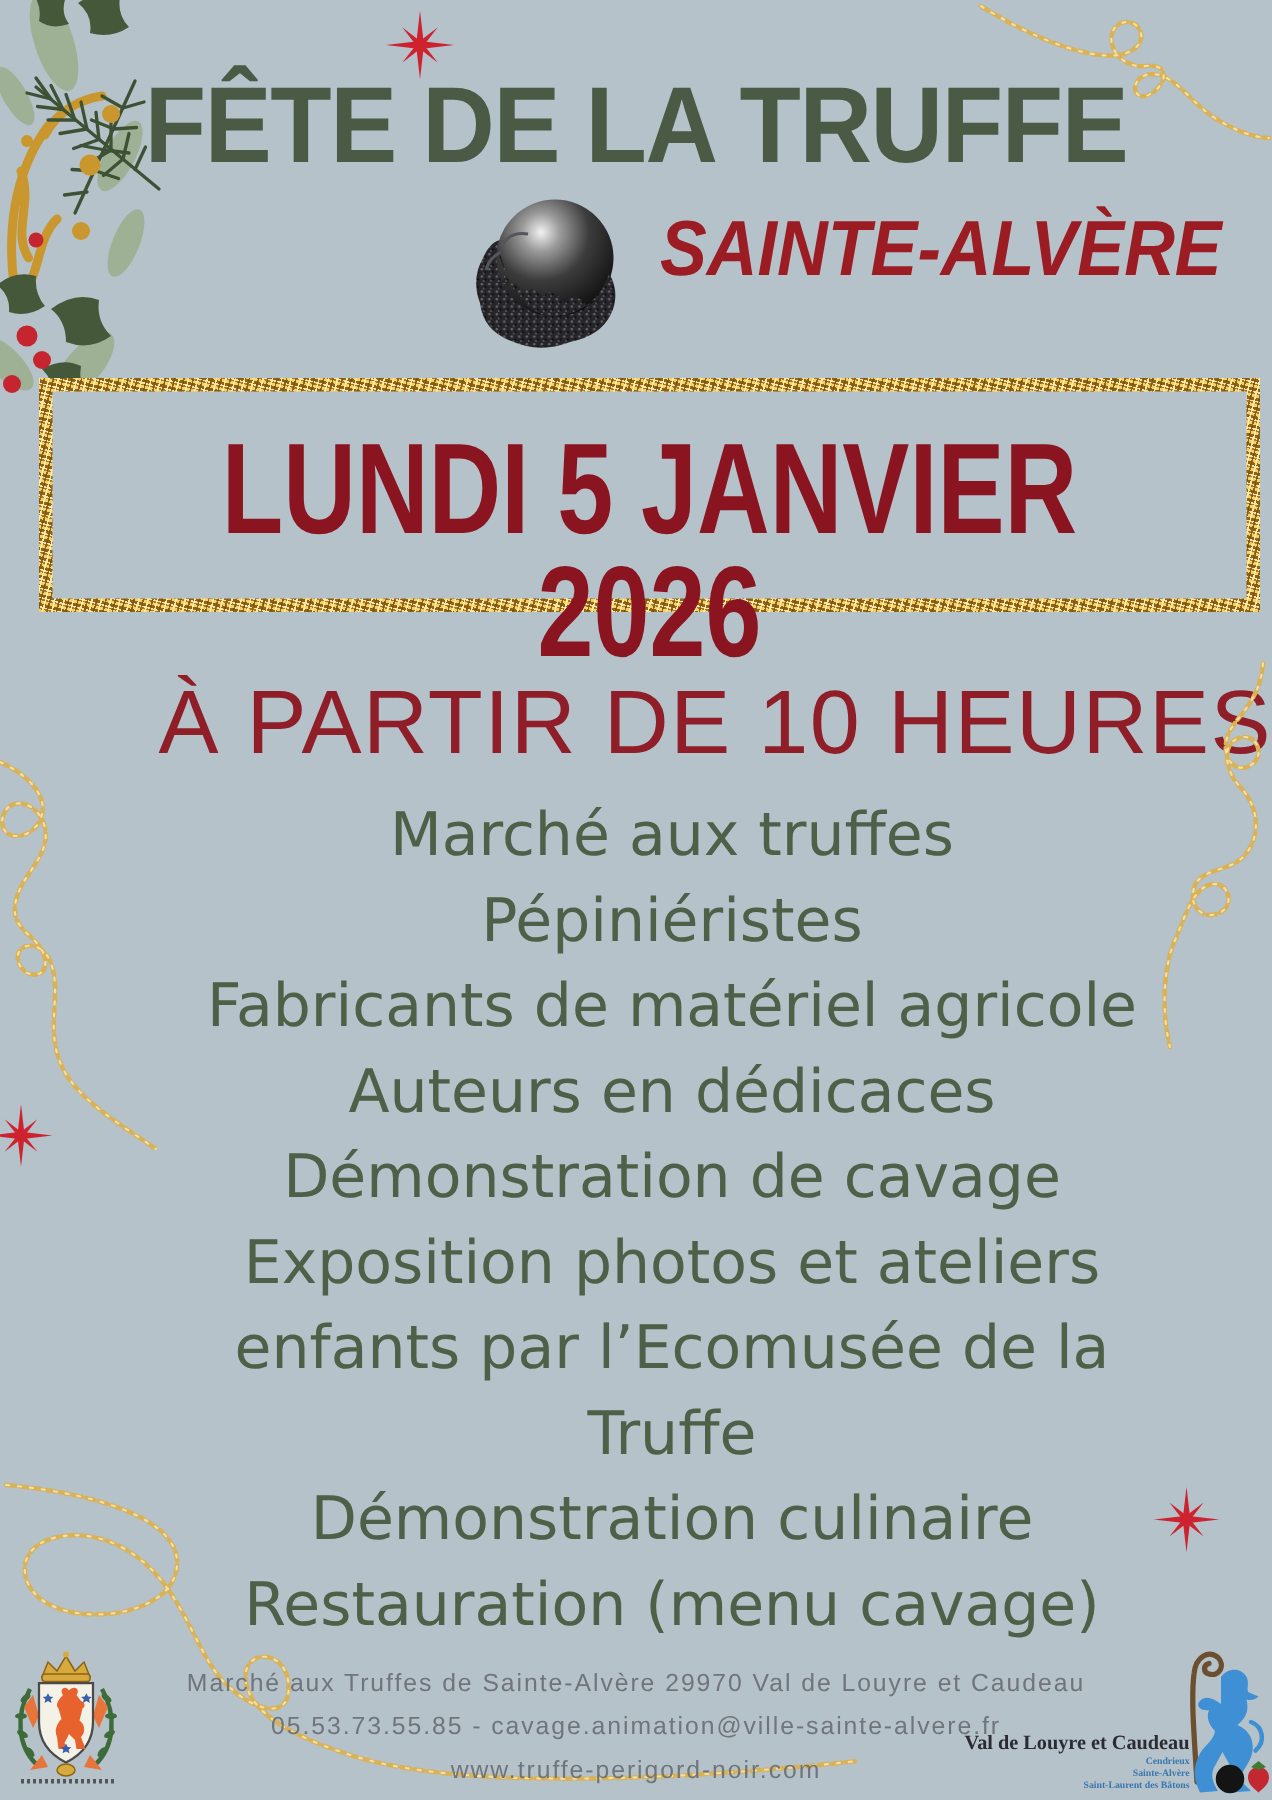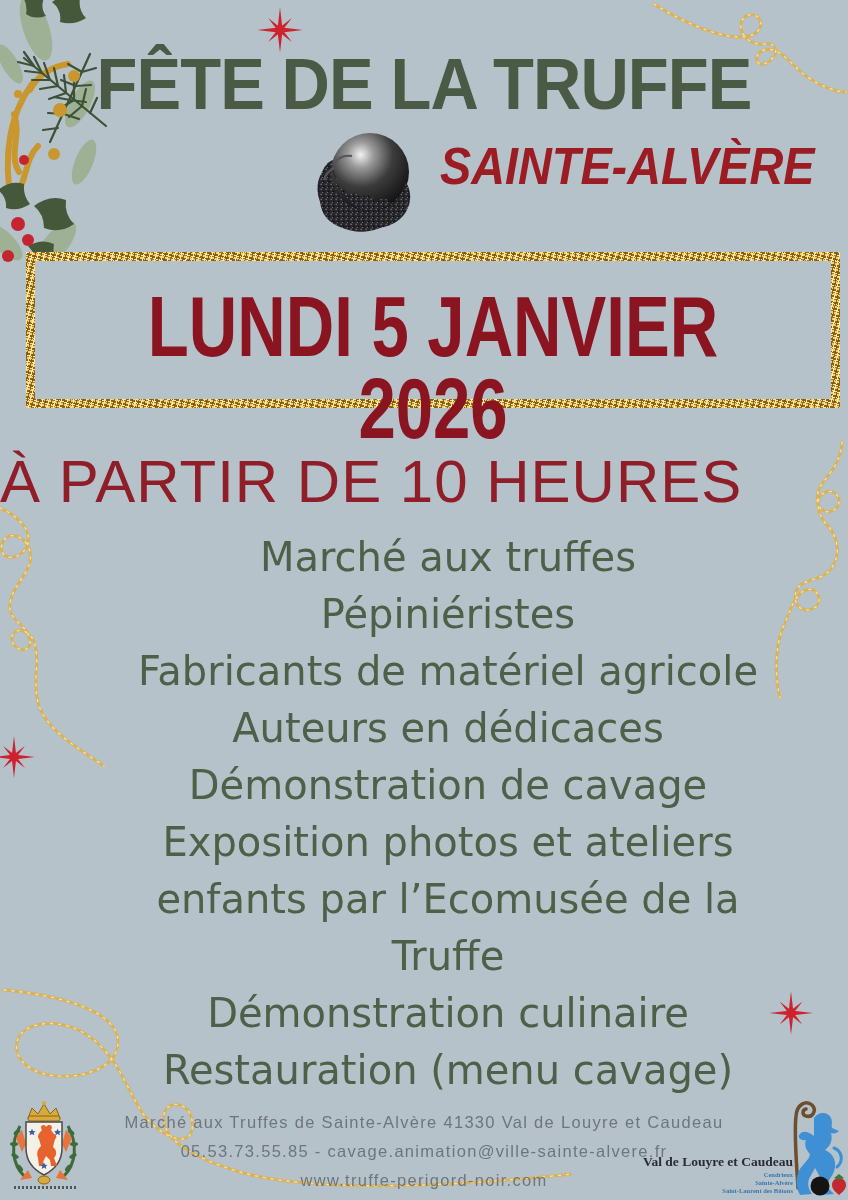--- a/index.html
+++ b/index.html
@@ -48,21 +48,21 @@
   }
   .date-line{
     position:absolute;left:0;width:100%;text-align:center;white-space:nowrap;
     font-family:"Liberation Sans",sans-serif;font-weight:bold;color:var(--maroon);
     font-size:86px;line-height:86px;transform:scaleX(.78);transform-origin:center;
   }
   .date-line1{top:22px;}
   .date-line2{top:104px;}
 
   .time-line{
-    left:0;top:450px;width:848px;text-align:left;white-space:nowrap;
+    left:0;top:450px;width:848px;text-align:right;white-space:nowrap;
     font-family:"Liberation Sans",sans-serif;font-weight:normal;
     font-size:60px;line-height:64px;color:var(--maroon2);letter-spacing:1px;
   }
 
   .events{
     left:0;top:529px;width:848px;text-align:center;
     font-family:"DejaVu Sans",sans-serif;color:var(--list-green);
     font-size:40px;line-height:57px;letter-spacing:0;margin-left:24px;
   }
   .event-line{white-space:nowrap;}
@@ -280,21 +280,21 @@
     <g fill="#3a5fa8">
       <path d="M24 28 l1.4 2.8 l3 .3 l-2.2 2 l.7 3 l-2.9 -1.6 l-2.9 1.6 l.7 -3 l-2.2 -2 l3 -.3 z" transform="scale(.8) translate(6 8)"></path>
       <path d="M48 28 l1.4 2.8 l3 .3 l-2.2 2 l.7 3 l-2.9 -1.6 l-2.9 1.6 l.7 -3 l-2.2 -2 l3 -.3 z" transform="scale(.8) translate(14 8)"></path>
       <path d="M36 56 l1.4 2.8 l3 .3 l-2.2 2 l.7 3 l-2.9 -1.6 l-2.9 1.6 l.7 -3 l-2.2 -2 l3 -.3 z" transform="scale(.8) translate(9 22)"></path>
     </g>
     <ellipse cx="36" cy="80" rx="6" ry="4" fill="#d8a93c" stroke="#8a6414" stroke-width="1"></ellipse>
   </svg>
   <div class="abs motto-line"></div>
 
   <div class="abs footer-lines">
-    <div class="footer-line">Marché aux Truffes de Sainte-Alvère 41330 Val de Louyre et Caudeau</div>
+    <div class="footer-line">Marché aux Truffes de Sainte-Alvère 29970 Val de Louyre et Caudeau</div>
     <div class="footer-line">05.53.73.55.85 - cavage.animation@ville-sainte-alvere.fr</div>
     <div class="footer-line">www.truffe-perigord-noir.com</div>
   </div>
 
   <div class="abs commune-name">Val de Louyre et Caudeau</div>
   <div class="abs commune-list">
     <div>Cendrieux</div>
     <div>Sainte-Alvère</div>
     <div>Saint-Laurent des Bâtons</div>
   </div>

